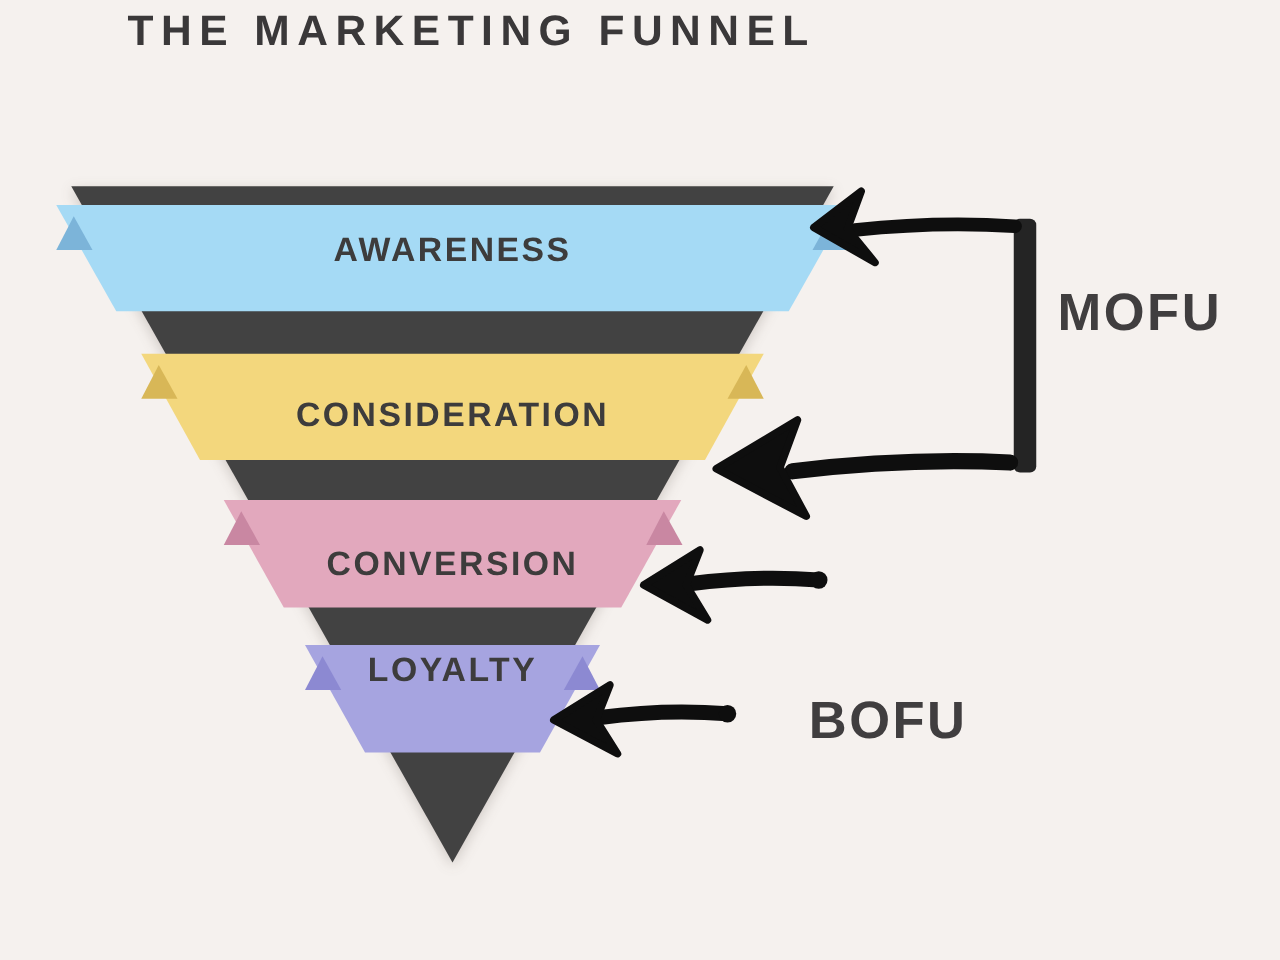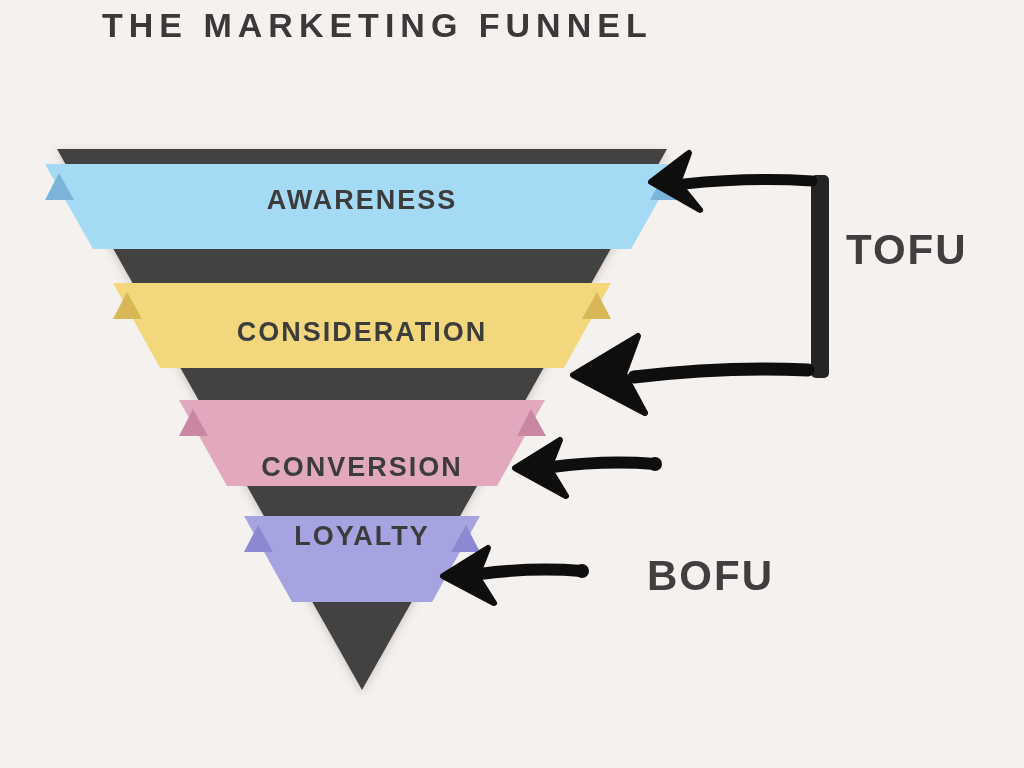--- a/index.html
+++ b/index.html
@@ -15,21 +15,21 @@
   }
   .funnel-svg{position:absolute;left:0;top:0;}
   .stage-label{
     position:absolute;left:62px;width:600px;
     display:flex;align-items:center;justify-content:center;
     font-size:27px;font-weight:bold;letter-spacing:2px;color:#3d3c3c;
     white-space:nowrap;
   }
   .stage-label.s0{top:164px;height:73px;}
   .stage-label.s1{top:283px;height:99px;}
-  .stage-label.s2{top:416px;height:103px;}
+  .stage-label.s2{top:400px;height:103px;}
   .stage-label.s3{top:493px;height:86px;}
   .side-label{
     position:absolute;height:44px;line-height:44px;
     font-size:42px;font-weight:bold;letter-spacing:2px;color:#403e3f;
     white-space:nowrap;
   }
   .side-label.tofu{left:846px;top:228px;}
   .side-label.mofu{left:688px;top:447px;}
   .side-label.bofu{left:647px;top:554px;}
 </style>
@@ -93,16 +93,16 @@
       <circle cx="582" cy="571" r="7"></circle>
       <path d="M 443 576 L 488 548 L 477 576 L 494 603 Z" stroke="#0e0e0e" stroke-width="6" stroke-linejoin="round"></path>
     </g>
   </svg>
 
   <div class="stage-label s0">AWARENESS</div>
   <div class="stage-label s1">CONSIDERATION</div>
   <div class="stage-label s2">CONVERSION</div>
   <div class="stage-label s3">LOYALTY</div>
 
-  <div class="side-label tofu">TOFU</div>
+  <div class="side-label tofu">MOFU</div>
   <div class="side-label bofu">BOFU</div>
 
 </div>
 
 </body></html>

